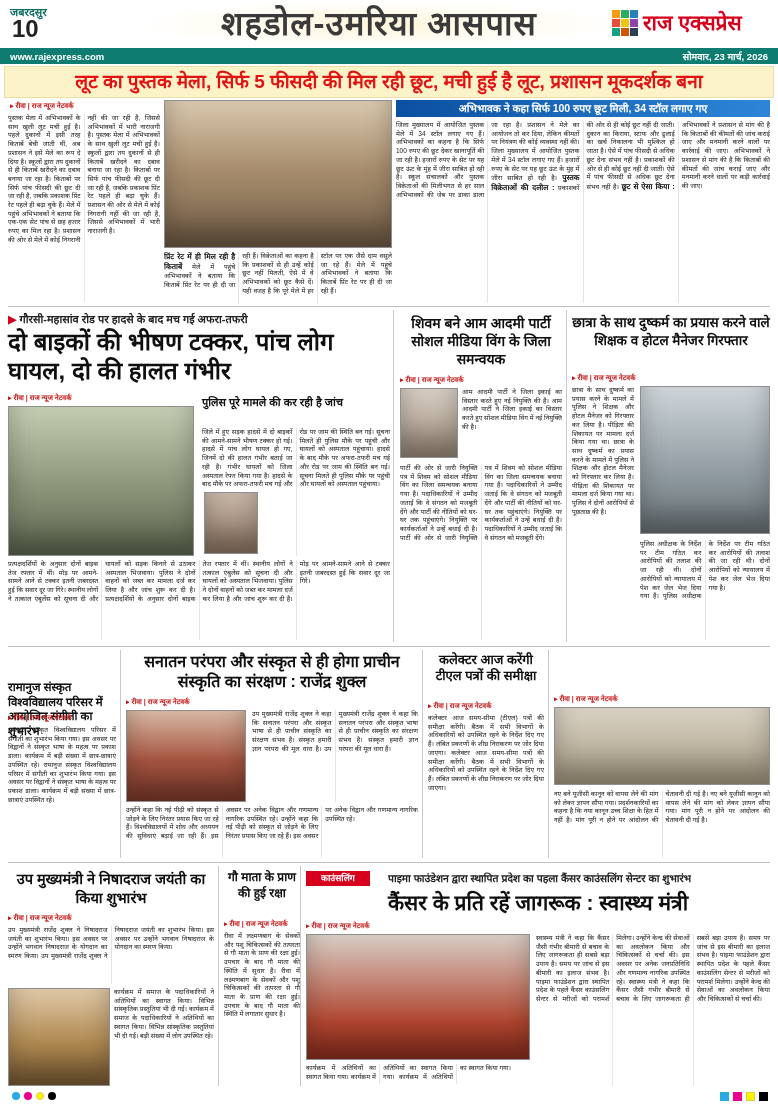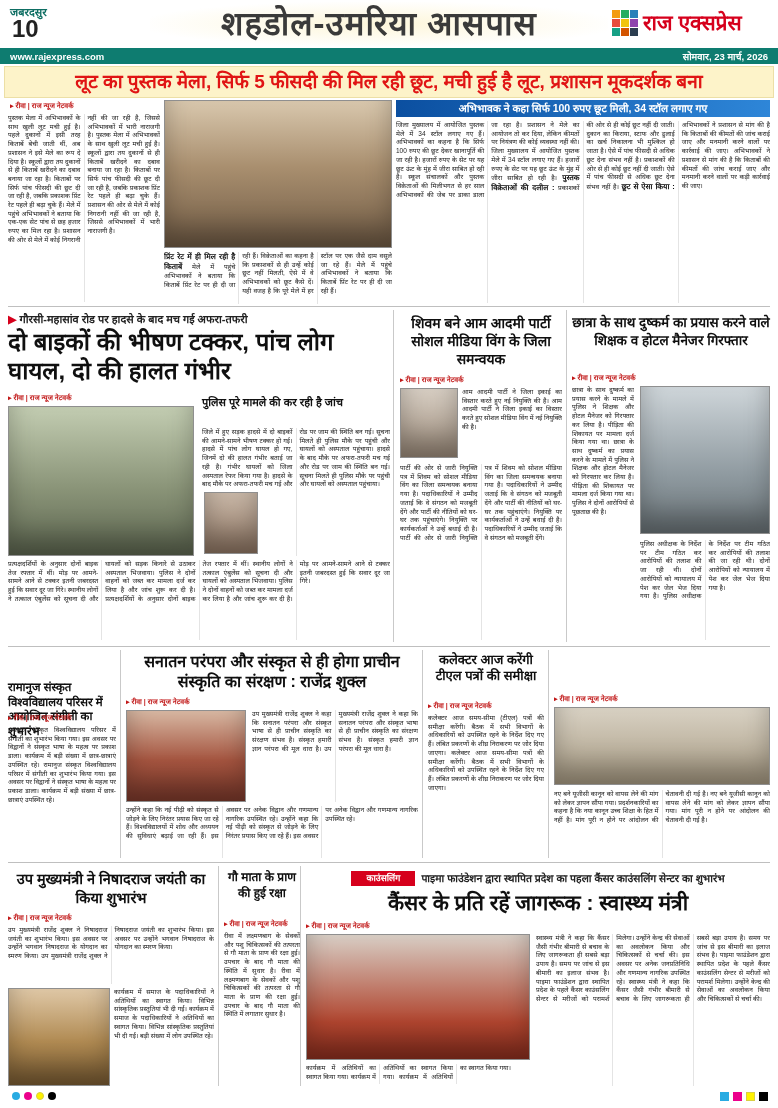--- a/index.html
+++ b/index.html
@@ -181,21 +181,21 @@
   <div class="abs vrule" style="left:218px;top:866px;height:220px;"></div>
 
   <div class="abs hl" style="left:224px;top:870px;width:76px;height:46px;font-size:12px;line-height:1.3;text-align:center;">गौ माता के प्राण की हुई रक्षा</div>
   <div class="abs byline" style="left:224px;top:919px;width:76px;">
     <span class="ic">▸</span><span>रीवा | राज न्यूज नेटवर्क</span>
   </div>
   <div class="abs bt" style="left:224px;top:932px;width:76px;height:154px;">रीवा में लक्ष्मणबाग के सेवकों और पशु चिकित्सकों की तत्परता से गौ माता के प्राण की रक्षा हुई। उपचार के बाद गौ माता की स्थिति में सुधार है। रीवा में लक्ष्मणबाग के सेवकों और पशु चिकित्सकों की तत्परता से गौ माता के प्राण की रक्षा हुई। उपचार के बाद गौ माता की स्थिति में लगातार सुधार है।</div>
 
   <div class="abs vrule" style="left:300px;top:866px;height:220px;"></div>
 
-  <div class="abs" style="left:306px;top:870px;width:464px;height:16px;display:flex;align-items:center;gap:6px;justify-content:center;">
+  <div class="abs" style="left:306px;top:870px;width:464px;height:16px;display:flex;align-items:center;gap:18px;">
     <span class="tag" style="width:64px;height:15px;">काउंसलिंग</span>
     <span class="kicker" style="font-size:10.5px;">पाइमा फाउंडेशन द्वारा स्थापित प्रदेश का पहला कैंसर काउंसलिंग सेन्टर का शुभारंभ</span>
   </div>
   <div class="abs hl" style="left:306px;top:890px;width:464px;height:28px;font-size:21px;line-height:1.2;text-align:center;">कैंसर के प्रति रहें जागरूक : स्वास्थ्य मंत्री</div>
   <div class="abs byline" style="left:306px;top:921px;width:160px;">
     <span class="ic">▸</span><span>रीवा | राज न्यूज नेटवर्क</span>
   </div>
   <div class="abs photo ph-cancer" style="left:306px;top:934px;width:224px;height:126px;"></div>
   <div class="abs bt cols3" style="left:536px;top:934px;width:234px;height:152px;">स्वास्थ्य मंत्री ने कहा कि कैंसर जैसी गंभीर बीमारी से बचाव के लिए जागरूकता ही सबसे बड़ा उपाय है। समय पर जांच से इस बीमारी का इलाज संभव है। पाइमा फाउंडेशन द्वारा स्थापित प्रदेश के पहले कैंसर काउंसलिंग सेन्टर से मरीजों को परामर्श मिलेगा। उन्होंने केन्द्र की सेवाओं का अवलोकन किया और चिकित्सकों से चर्चा की। इस अवसर पर अनेक जनप्रतिनिधि और गणमान्य नागरिक उपस्थित रहे। स्वास्थ्य मंत्री ने कहा कि कैंसर जैसी गंभीर बीमारी से बचाव के लिए जागरूकता ही सबसे बड़ा उपाय है। समय पर जांच से इस बीमारी का इलाज संभव है। पाइमा फाउंडेशन द्वारा स्थापित प्रदेश के पहले कैंसर काउंसलिंग सेन्टर से मरीजों को परामर्श मिलेगा। उन्होंने केन्द्र की सेवाओं का अवलोकन किया और चिकित्सकों से चर्चा की।</div>
   <div class="abs bt cols3" style="left:306px;top:1064px;width:224px;height:20px;">कार्यक्रम में अतिथियों का स्वागत किया गया। कार्यक्रम में अतिथियों का स्वागत किया गया। कार्यक्रम में अतिथियों का स्वागत किया गया।</div>

